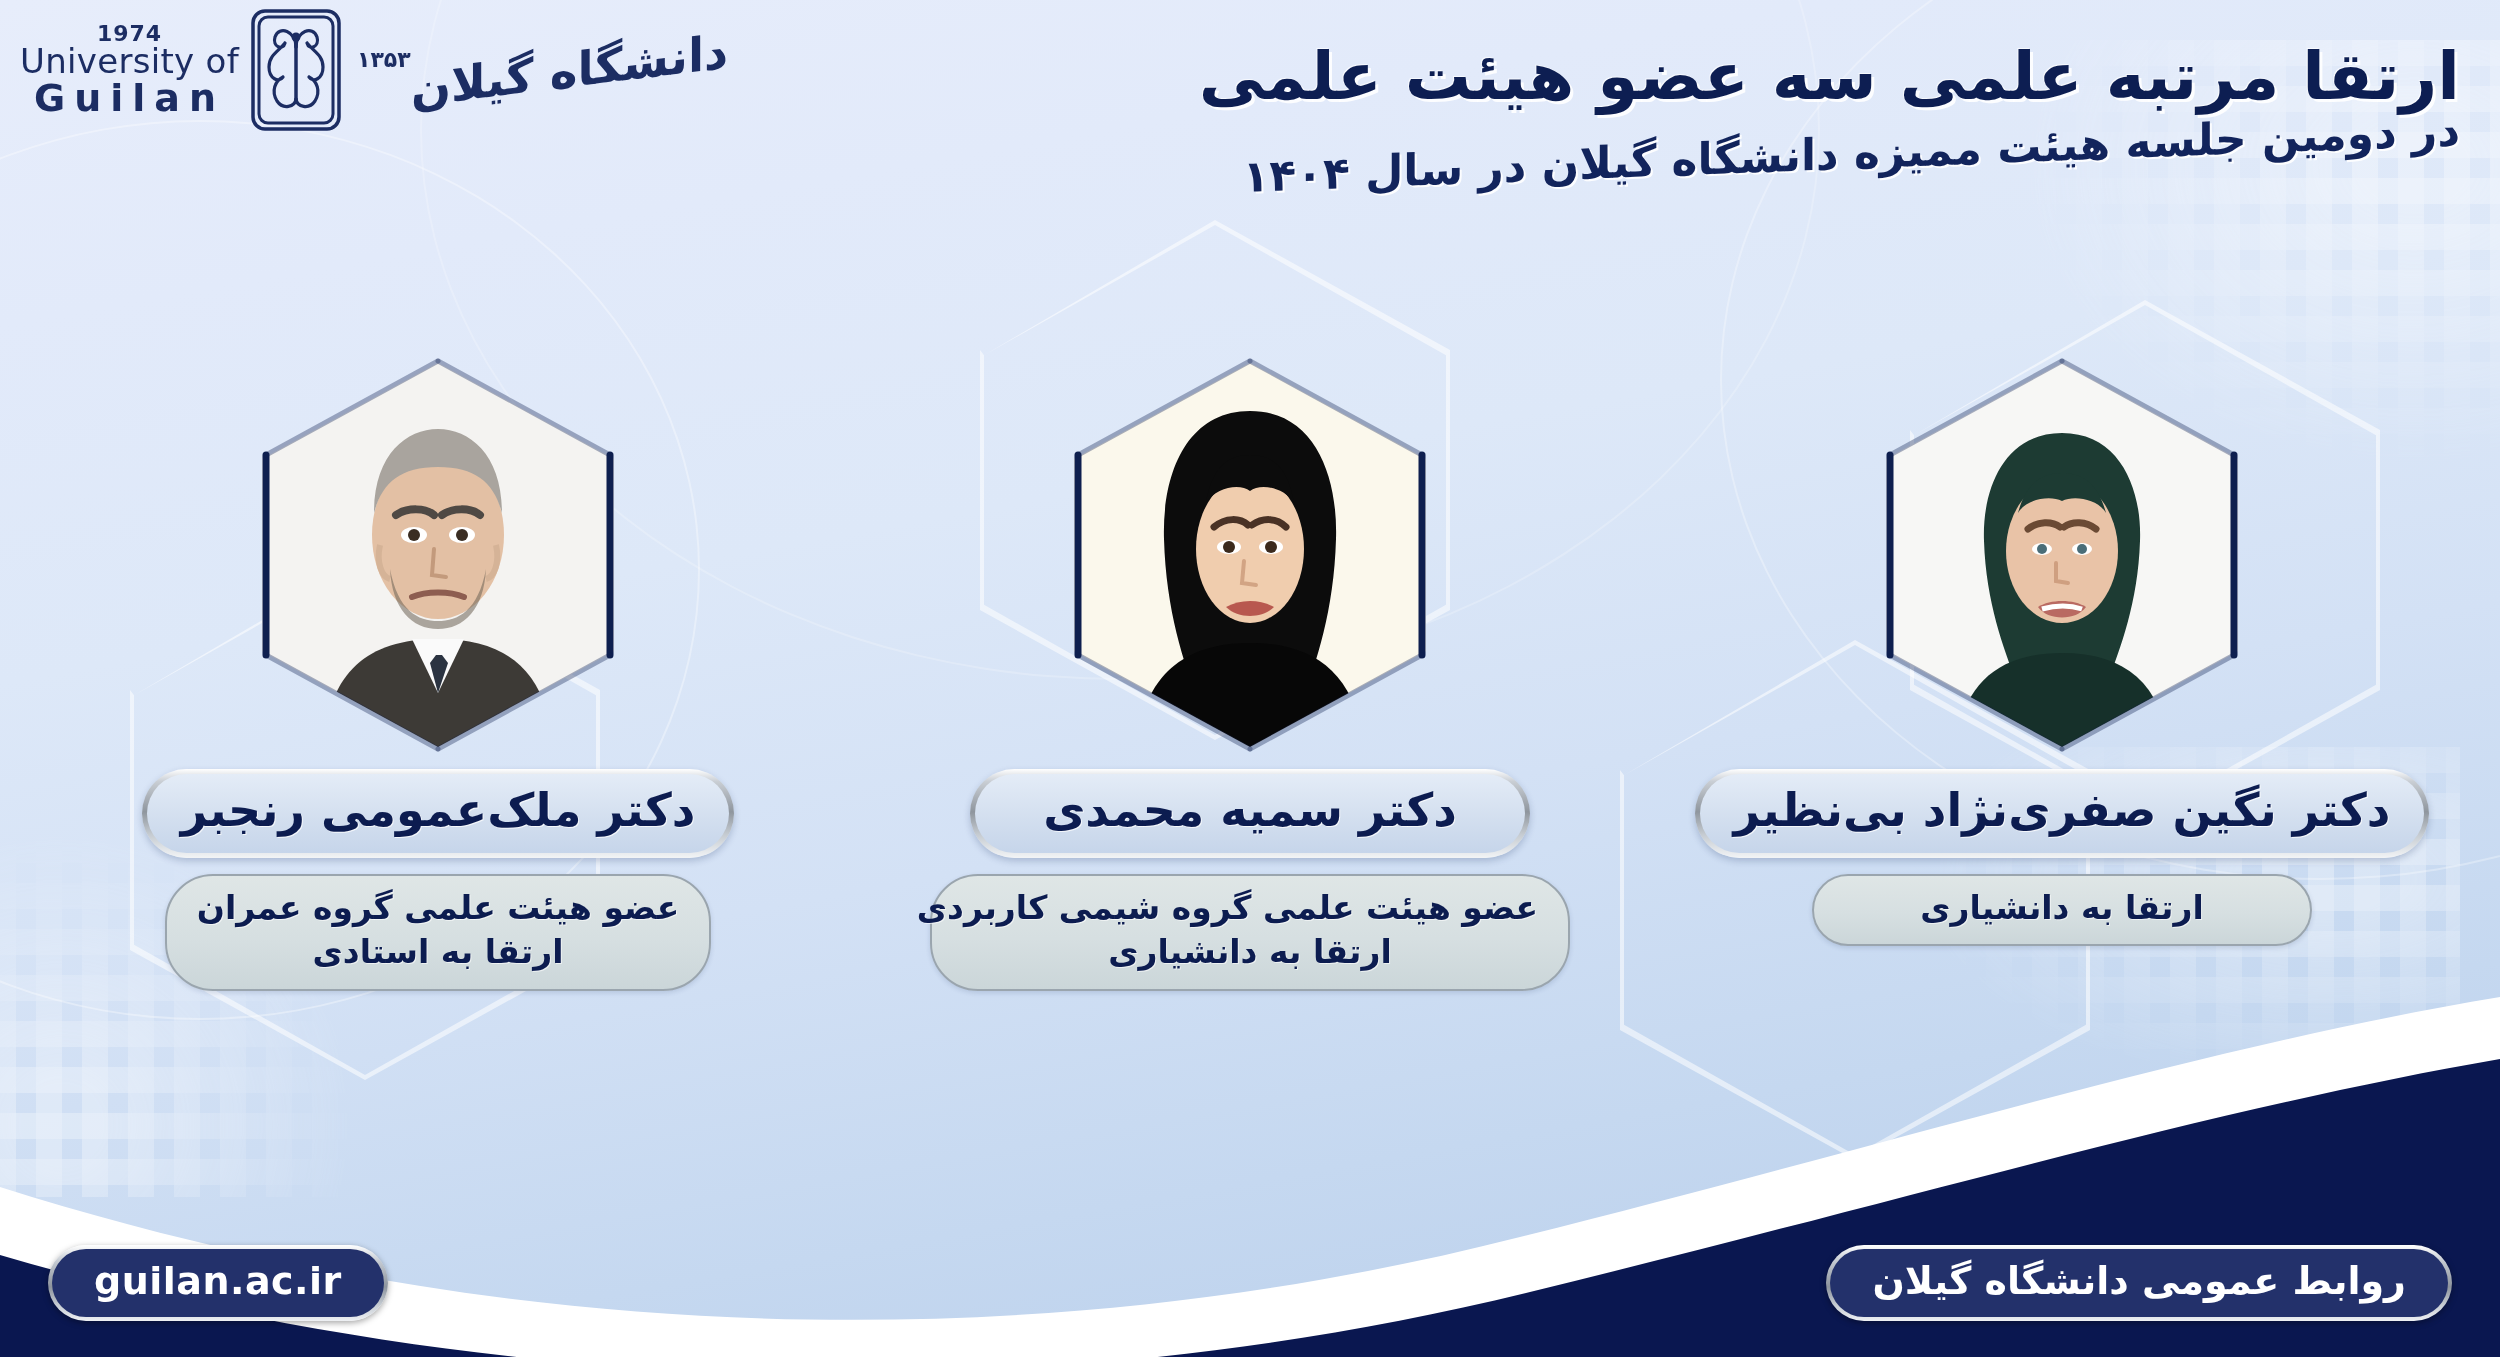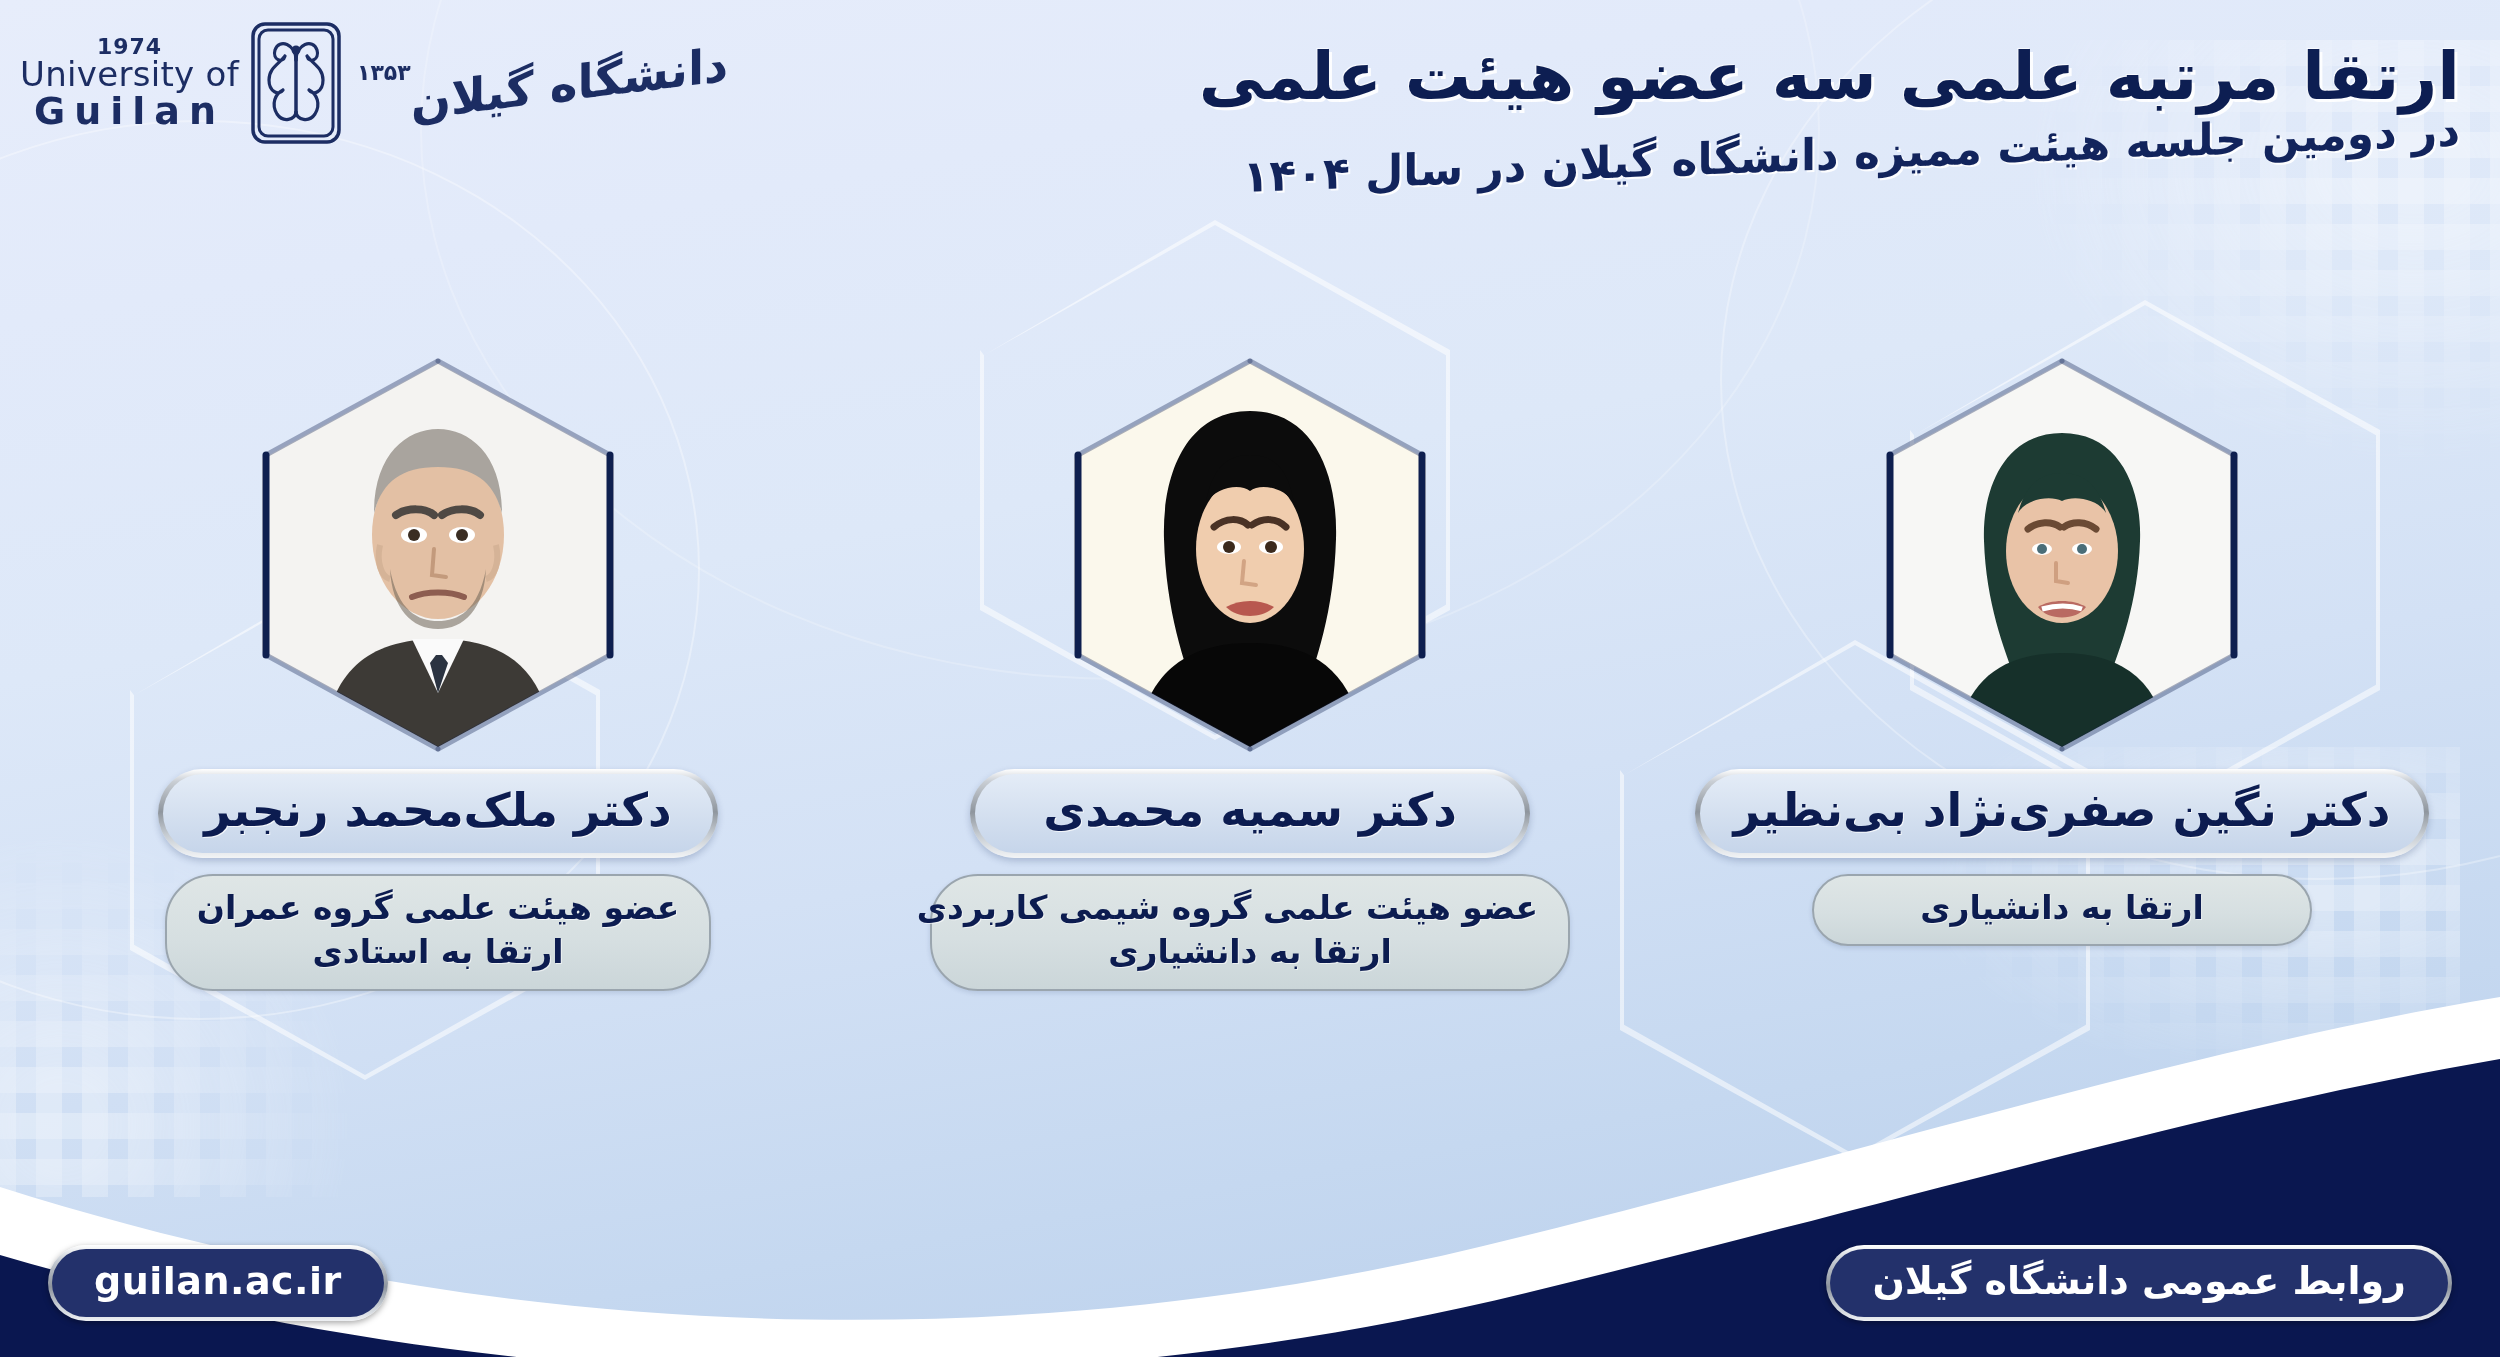--- a/index.html
+++ b/index.html
@@ -68,21 +68,21 @@
   .sw1 { left: -300px; top: 120px;  width: 1000px; height: 900px; border-color: rgba(255,255,255,.35); }
   .sw2 { right: -420px; top: -120px; width: 1200px; height: 1000px; border-color: rgba(255,255,255,.30); }
   .sw3 { left: 420px;  top: -420px; width: 1400px; height: 1100px; border-color: rgba(255,255,255,.22); }
 
   
   .wave-wrap { position: absolute; left: 0; right: 0; bottom: 0; height: 420px; }
   .wave-wrap svg { display: block; width: 100%; height: 100%; }
 
   
   .logo {
-    position: absolute; top: 20px; left: 20px;
+    position: absolute; top: 7px; left: 20px;
     display: flex; align-items: center; gap: 10px;
     direction: ltr;
   }
   .logo-en { display: flex; flex-direction: column; align-items: center; color: #1c2d63; }
   .logo-year { font-size: 22px; font-weight: 700; letter-spacing: 1px; margin-bottom: -2px; }
   .logo-univ { font-size: 34px; font-weight: 400; letter-spacing: .3px; line-height: 1.05; }
   .logo-guilan { font-size: 38px; font-weight: 700; letter-spacing: 9px; line-height: 1.05; }
   .logo-mark { width: 94px; height: 126px; }
   .logo-fa { display:flex; flex-direction: row; align-items: flex-start; }
   .logo-fa-year { font-size: 22px; font-weight: 700; color: #1c2d63; margin-left: 4px; }
@@ -359,21 +359,21 @@
           <path d="M184 6 L356 100" stroke="#0e1f4f" stroke-width="5" fill="none" stroke-linecap="round" opacity=".35"></path>
           <path d="M356 100 L356 300" stroke="#0e1f4f" stroke-width="7" fill="none" stroke-linecap="round"></path>
           <path d="M356 300 L184 394" stroke="#0e1f4f" stroke-width="5" fill="none" stroke-linecap="round" opacity=".35"></path>
           <path d="M184 394 L12 300" stroke="#0e1f4f" stroke-width="5" fill="none" stroke-linecap="round" opacity=".35"></path>
           <path d="M12 300 L12 100" stroke="#0e1f4f" stroke-width="7" fill="none" stroke-linecap="round"></path>
           <path d="M12 100 L184 6" stroke="#0e1f4f" stroke-width="5" fill="none" stroke-linecap="round" opacity=".35"></path>
         </svg>
       </div>
       <div class="name-badge">
         <div class="name-badge-inner">
-          <div class="name-text">دکتر ملک‌محمد رنجبر</div>
+          <div class="name-text">دکتر ملک‌عمومی رنجبر</div>
         </div>
       </div>
       <div class="role-badge">
         <div class="role-line">عضو هیئت علمی گروه عمران</div>
         <div class="role-line">ارتقا به استادی</div>
       </div>
     </div>
 
   </div>
 

